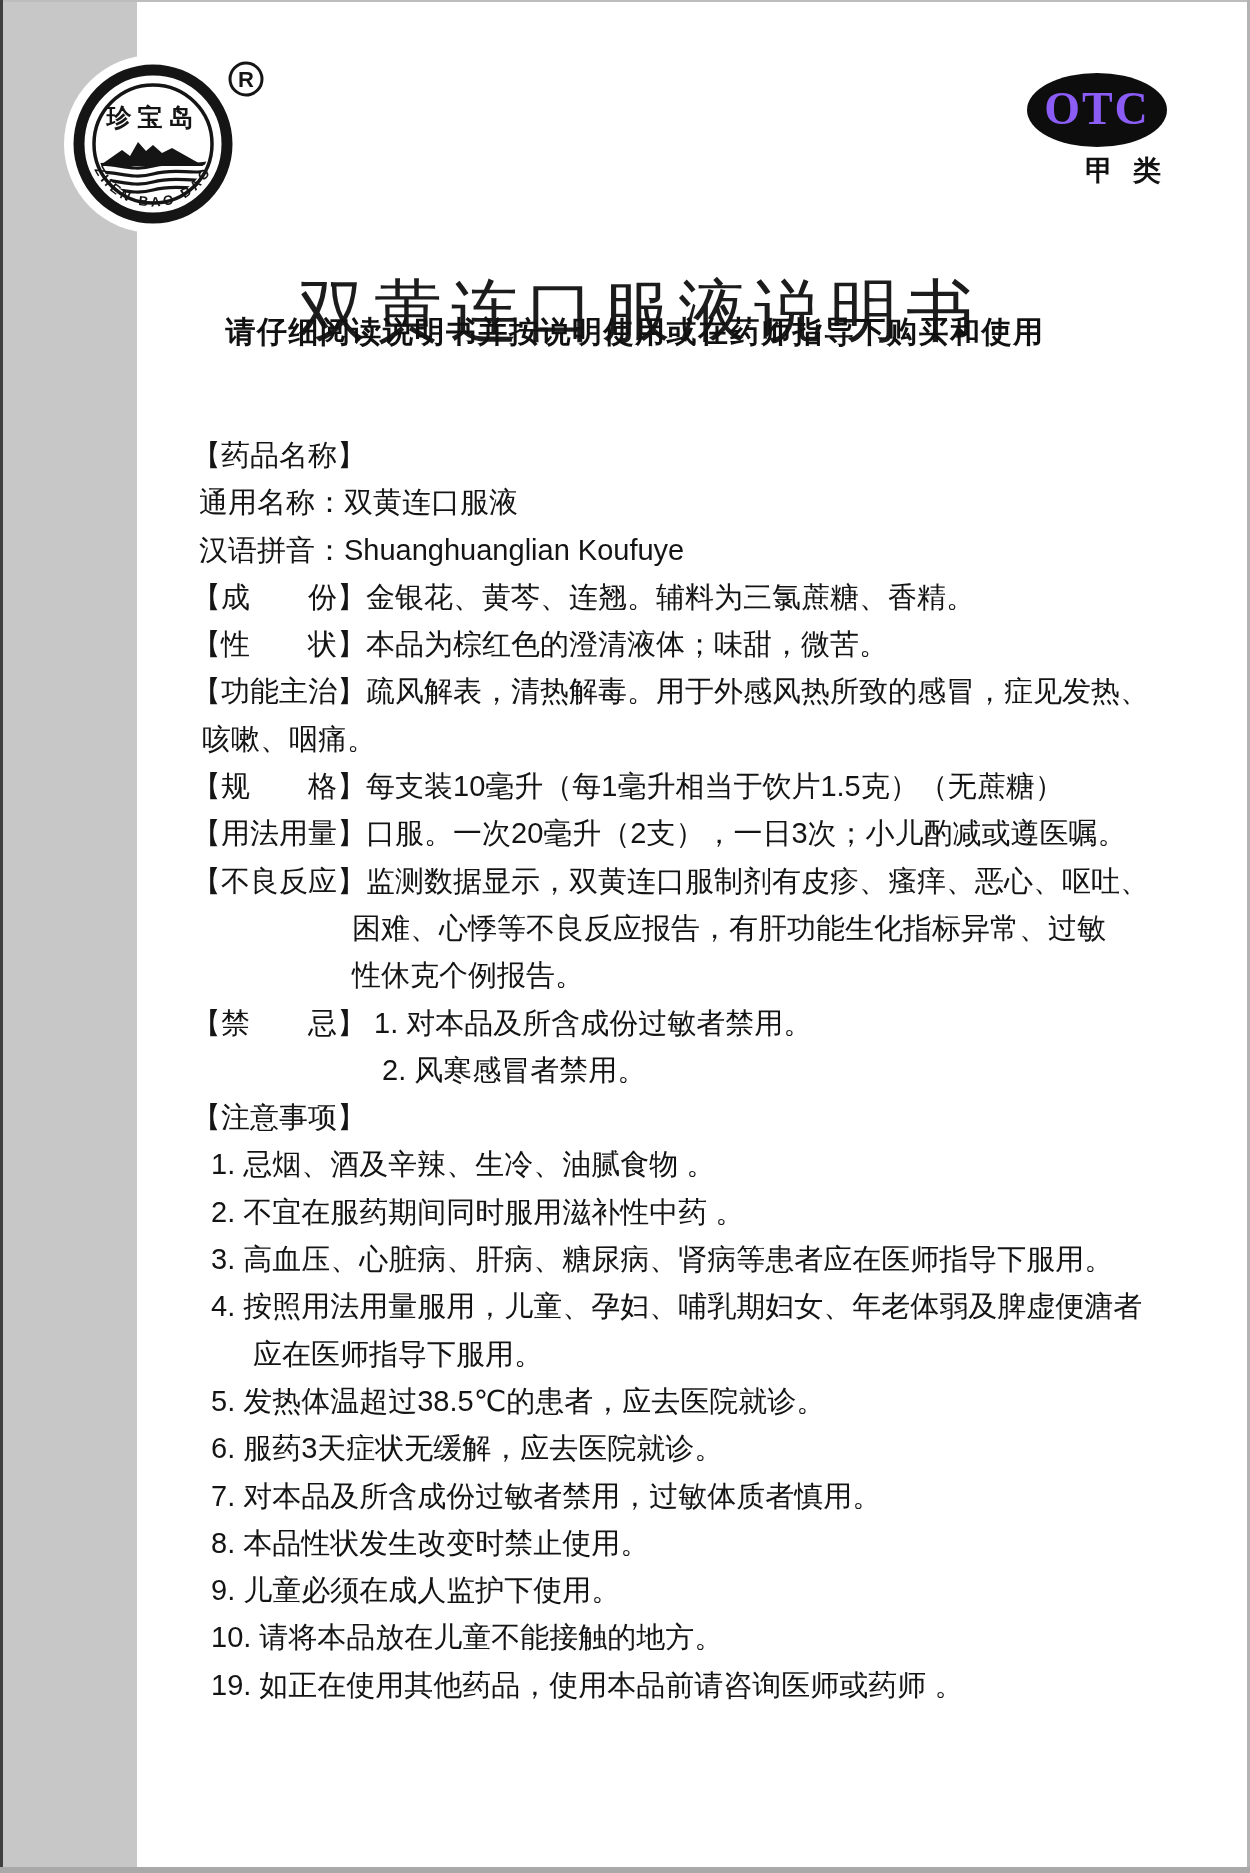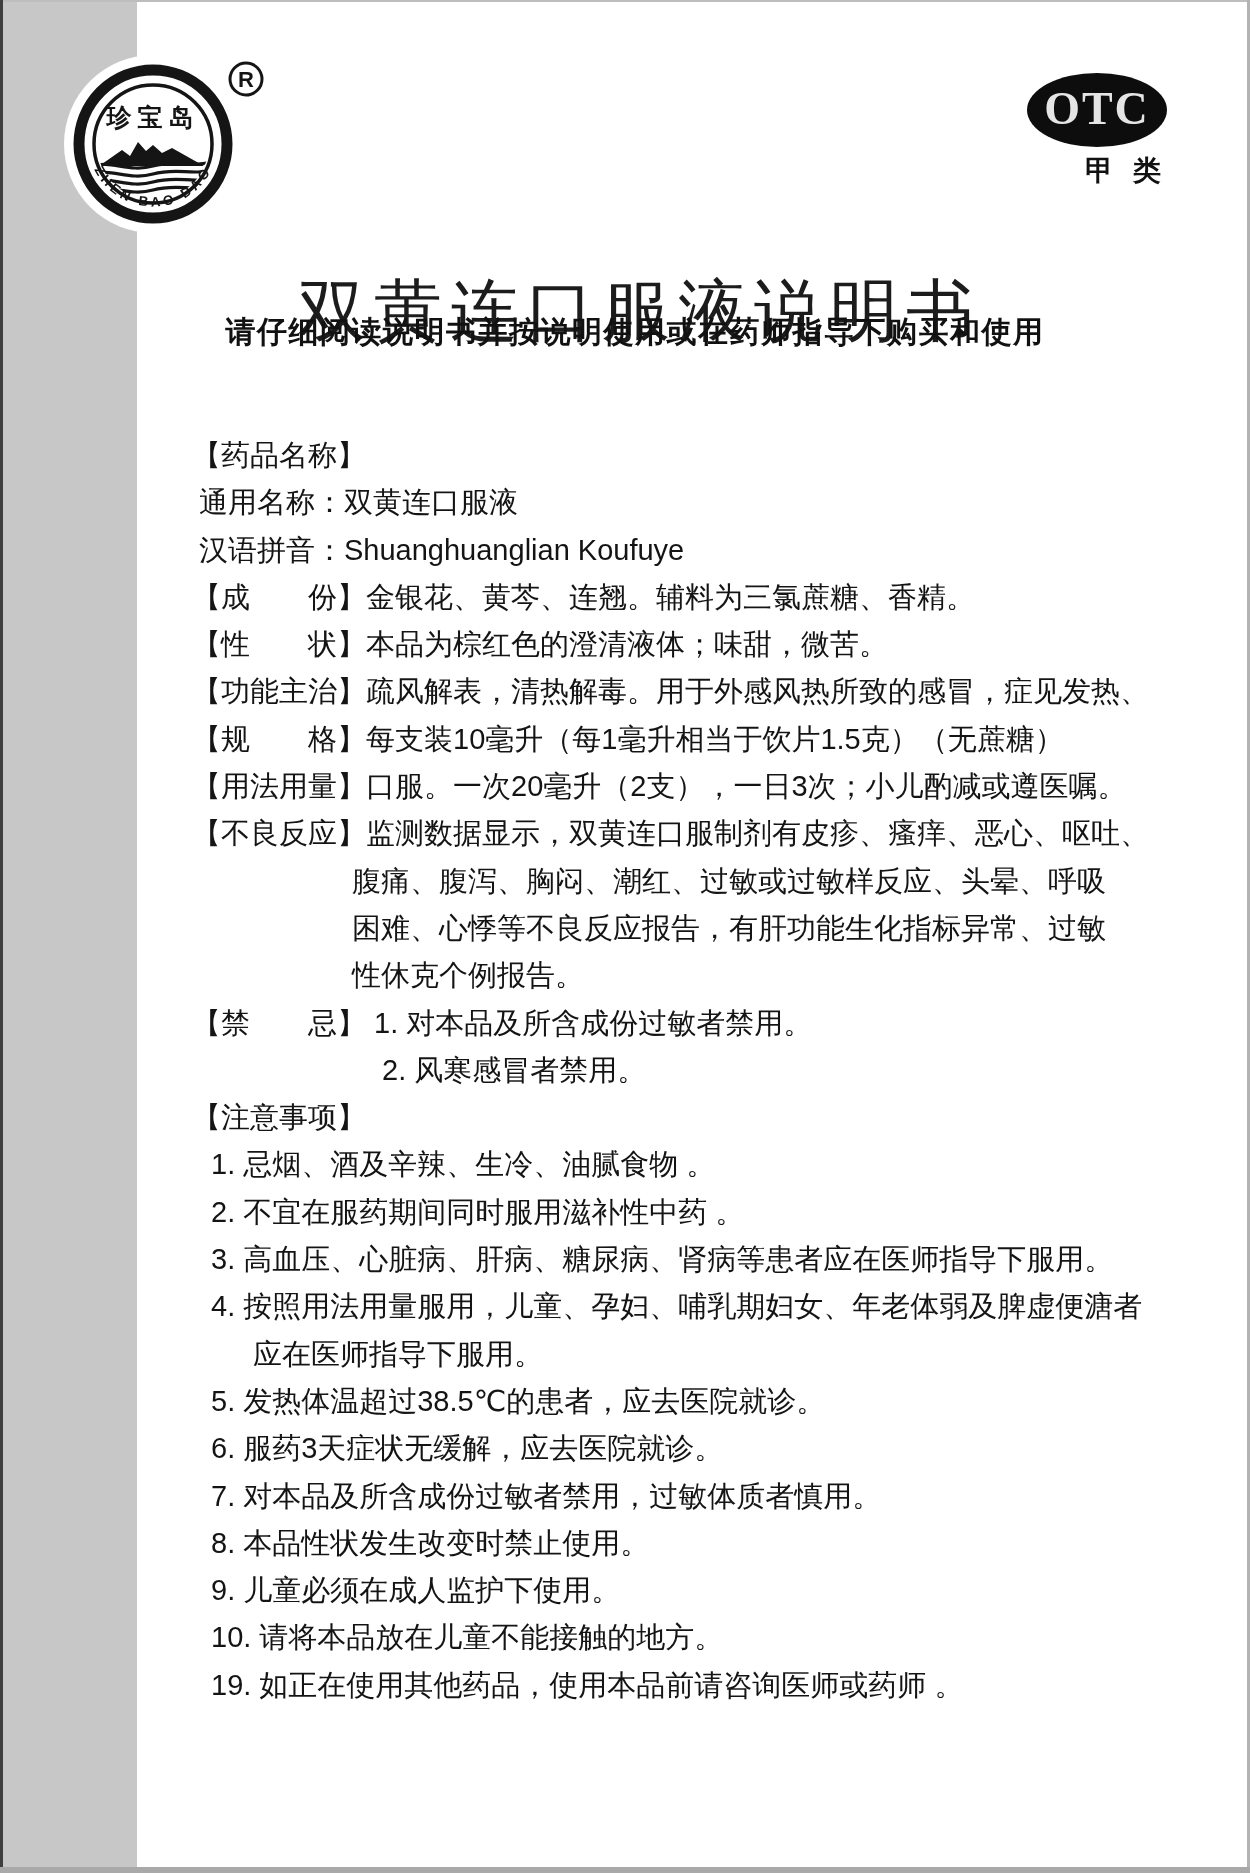--- a/index.html
+++ b/index.html
@@ -20,21 +20,21 @@
   .side-band{position:absolute;left:3px;top:2px;width:134px;bottom:6px;background:#c7c7c7;}
   
   .logo{position:absolute;left:58px;top:54px;width:230px;height:190px;z-index:5;}
   
   .otc-oval{
     position:absolute;left:1027px;top:73px;width:140px;height:74px;
     background:#0d0d0d;border-radius:50%;
     display:flex;align-items:center;justify-content:center;
   }
   .otc-text{
-    color:#e5e5e5;font-family:"Liberation Serif","DejaVu Serif",serif;
+    color:#8b5cf6;font-family:"Liberation Serif","DejaVu Serif",serif;
     font-weight:bold;font-size:46px;letter-spacing:2px;line-height:1;padding-bottom:2px;
   }
   .otc-class{
     position:absolute;left:1027px;top:152px;width:140px;
     text-align:right;font-size:28px;font-weight:bold;letter-spacing:6px;color:#111;
   }
   
   .title{
     position:absolute;top:220px;left:50%;margin-left:15px;transform:translateX(-50%);
     font-family:"Liberation Serif","DejaVu Serif",serif;
@@ -116,24 +116,24 @@
   <h1 class="title">双黄连口服液说明书</h1>
   <div class="subtitle">请仔细阅读说明书并按说明使用或在药师指导下购买和使用</div>
 
   <div class="body-block">
     <div class="line med">【药品名称】</div>
     <div class="line med ind7">通用名称：双黄连口服液</div>
     <div class="line med ind7">汉语拼音：Shuanghuanglian Koufuye</div>
     <div class="line med">【成　　份】金银花、黄芩、连翘。辅料为三氯蔗糖、香精。</div>
     <div class="line med">【性　　状】本品为棕红色的澄清液体；味甜，微苦。</div>
     <div class="line med">【功能主治】疏风解表，清热解毒。用于外感风热所致的感冒，症见发热、</div>
+    <div class="line med ind10">咳嗽、咽痛。</div>
     <div class="line med">【规　　格】每支装10毫升（每1毫升相当于饮片1.5克）（无蔗糖）</div>
     <div class="line med">【用法用量】口服。一次20毫升（2支），一日3次；小儿酌减或遵医嘱。</div>
     <div class="line bold">【不良反应】监测数据显示，双黄连口服制剂有皮疹、瘙痒、恶心、呕吐、</div>
-    <div class="line bold ind160">腹痛、腹泻、胸闷、潮红、过敏或过敏样反应、头晕、呼吸</div>
     <div class="line bold ind160">困难、心悸等不良反应报告，有肝功能生化指标异常、过敏</div>
     <div class="line bold ind160">性休克个例报告。</div>
     <div class="line bold">【禁　　忌】 1. 对本品及所含成份过敏者禁用。</div>
     <div class="line bold ind190">2. 风寒感冒者禁用。</div>
     <div class="line bold">【注意事项】</div>
     <div class="line bold ind19">1. 忌烟、酒及辛辣、生冷、油腻食物 。</div>
     <div class="line bold ind19">2. 不宜在服药期间同时服用滋补性中药 。</div>
     <div class="line bold ind19">3. 高血压、心脏病、肝病、糖尿病、肾病等患者应在医师指导下服用。</div>
     <div class="line bold ind19">4. 按照用法用量服用，儿童、孕妇、哺乳期妇女、年老体弱及脾虚便溏者</div>
     <div class="line bold ind61">应在医师指导下服用。</div>

